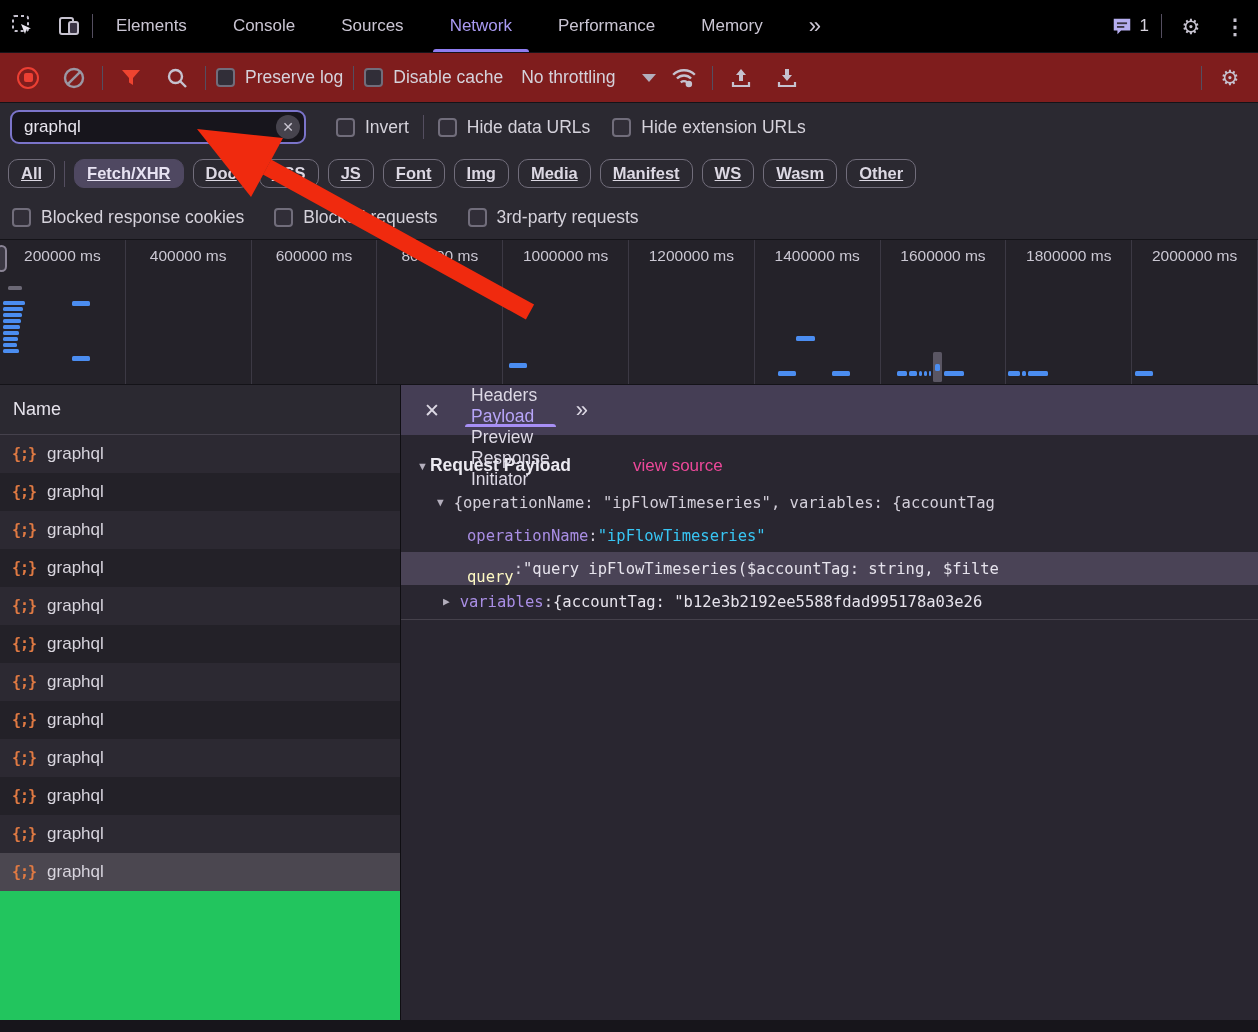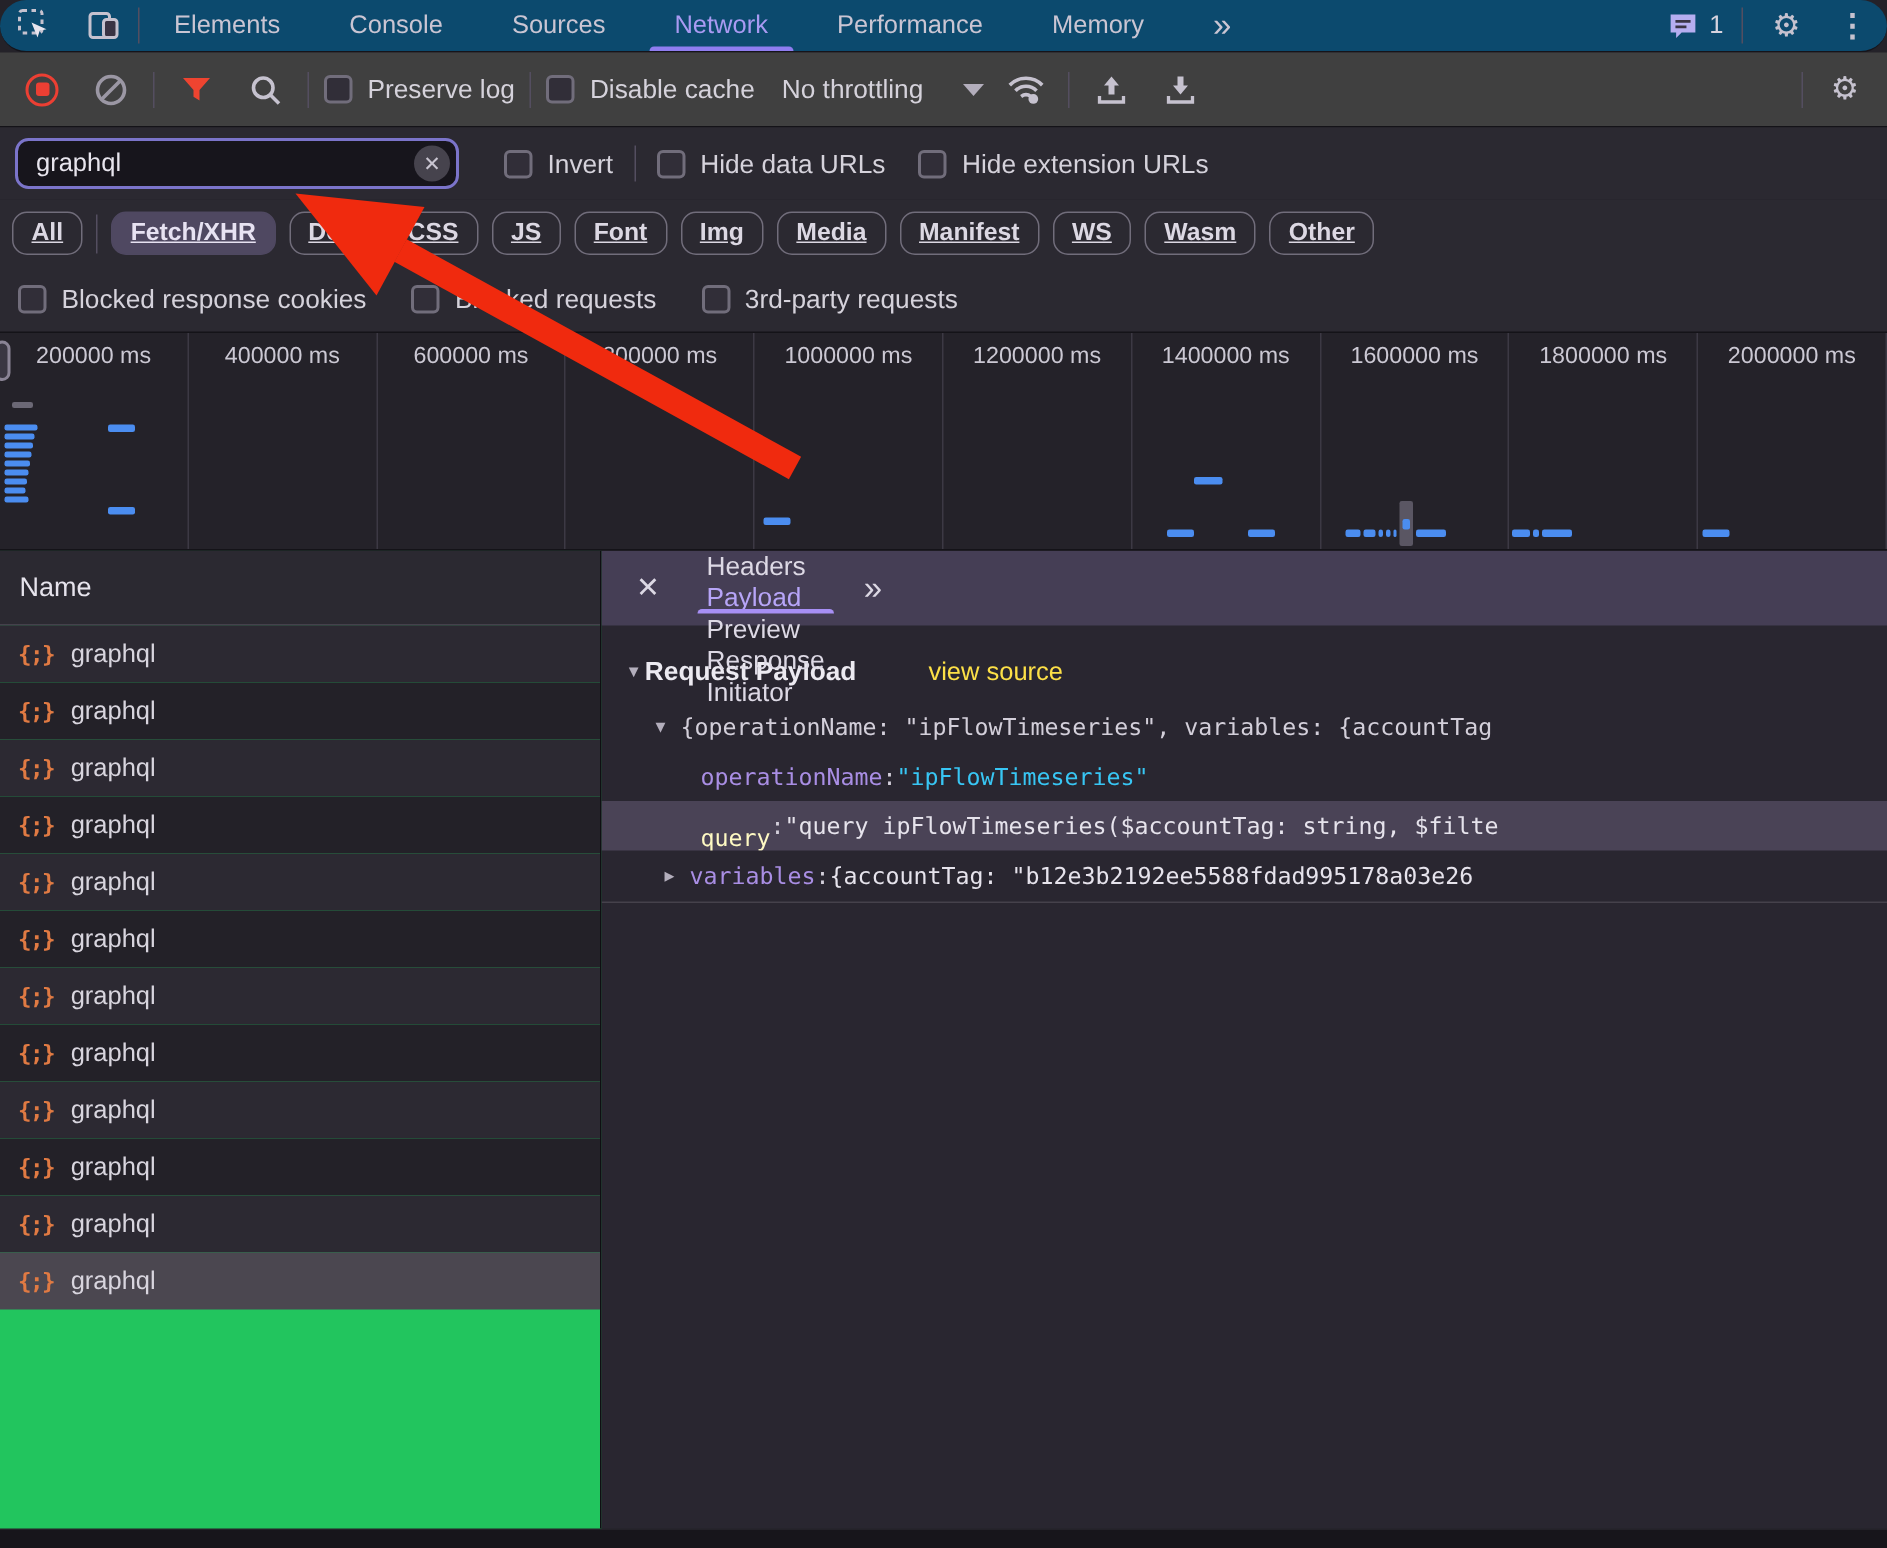--- a/index.html
+++ b/index.html
@@ -3,31 +3,31 @@
 <meta charset="utf-8">
 <style>
   * { margin:0; padding:0; box-sizing:border-box; }
   html,body { background:#17151b; }
   #app {
     position:relative; width:1258px; height:1032px; overflow:hidden;
     font-family:"Liberation Sans", sans-serif; color:#d5d2db; background:#242229;
     user-select:none;
   }
   
-  .tabbar { height:35px; background:#0c4a6e; display:flex; align-items:stretch; border-bottom:1px solid #16141a;border-radius:22px; }
+  .tabbar { height:53px; background:#000000; display:flex; align-items:stretch; border-bottom:1px solid #16141a; }
   .tabbar .iconbox { width:46px; display:flex; align-items:center; justify-content:center; }
   .vsep { width:1px; height:24px; background:#544e60; align-self:center; }
   .main-tab { display:flex; align-items:center; padding:0 23px; font-size:17px; color:#cac5d3; position:relative; cursor:default; }
   .main-tab.selected { color:#a99af2; }
   .main-tab.selected::after { content:""; position:absolute; left:6px; right:6px; bottom:0; height:3px; background:#8f7df0; border-radius:3px 3px 0 0; }
   .tabbar-right { margin-left:auto; display:flex; align-items:center; gap:6px; padding-right:8px; }
   .badge-num { font-size:17px; color:#d7d3de; margin-right:6px; }
   .glyph { font-size:21px; color:#c6c2cf; line-height:1; }
   
-  .toolbar2 { height:50px; background:#404040; display:flex; align-items:center; gap:10px; padding:0 10px; border-bottom:1px solid #141318; }
+  .toolbar2 { height:50px; background:#7f1d1d; display:flex; align-items:center; gap:10px; padding:0 10px; border-bottom:1px solid #141318; }
   .tool { width:36px; height:36px; display:flex; align-items:center; justify-content:center; }
   .rec-outer { width:22px; height:22px; border:2.5px solid #ec3f33; border-radius:50%; display:flex; align-items:center; justify-content:center; }
   .rec-inner { width:9px; height:9px; background:#ec3f33; border-radius:2px; }
   .cb { width:19px; height:19px; border:2px solid #716d7b; border-radius:4px; background:#312e38; flex:0 0 auto; }
   .cb-label { font-size:17.5px; color:#d5d2db; margin-left:10px; white-space:nowrap; }
   .cb-wrap { display:flex; align-items:center; }
   .throttle { display:flex; align-items:center; gap:26px; margin-left:8px; font-size:17.5px; color:#d5d2db; }
   .caret-down { width:0; height:0; border-left:7px solid transparent; border-right:7px solid transparent; border-top:8px solid #b3aebc; }
   .toolbar2 .spacer { flex:1; }
   
@@ -65,21 +65,21 @@
   .det-tabstrip { height:50px; background:#453e55; display:flex; align-items:center; padding:0 14px; gap:8px; flex:0 0 auto; }
   .det-close { width:34px; height:34px; display:flex; align-items:center; justify-content:center; font-size:19px; color:#dcd8e4; }
   .det-tab { padding:0 14px; height:100%; display:flex; align-items:center; font-size:17.5px; color:#ddd9e5; position:relative; }
   .det-tab.selected { color:#b7a5f8; }
   .det-tab.selected::after { content:""; position:absolute; left:8px; right:8px; bottom:0; height:3px; background:#a78ff5; border-radius:3px 3px 0 0; }
   .det-more { font-size:22px; color:#dcd8e4; padding-left:4px; letter-spacing:-3px; }
   .payload { font-size:16px; padding-top:12px; }
   .pl-title-row { display:flex; align-items:center; padding:8px 0 10px 16px; }
   .tri { font-size:11px; color:#b3aebc; }
   .pl-title { font-size:17.5px; font-weight:bold; color:#eceaf1; margin-left:2px; }
-  .view-source { font-size:17px; color:#fde047; margin-left:48px; }
+  .view-source { font-size:17px; color:#ec4899; margin-left:62px; }
   .code { font-family:"DejaVu Sans Mono", monospace; font-size:15.5px; white-space:nowrap; overflow:hidden; }
   .pl-root { display:flex; align-items:center; height:33px; padding-left:36px; color:#d3cfda; gap:10px; }
   .pl-row { display:flex; align-items:center; height:33px; padding-left:66px; color:#d3cfda; }
   .pl-row .tri { margin-right:10px; margin-left:-24px; }
   .k-purple { color:#a98ee4; }
   .k-light { color:#fef9c3;margin-top:16px; }
   .v-cyan { color:#38c6f4; }
   .v-plain { color:#e6e3ec; }
   .pl-row.selected { background:#4a4356; }
   .pl-divider { border-bottom:1px solid #45414b; margin-top:1px; }

